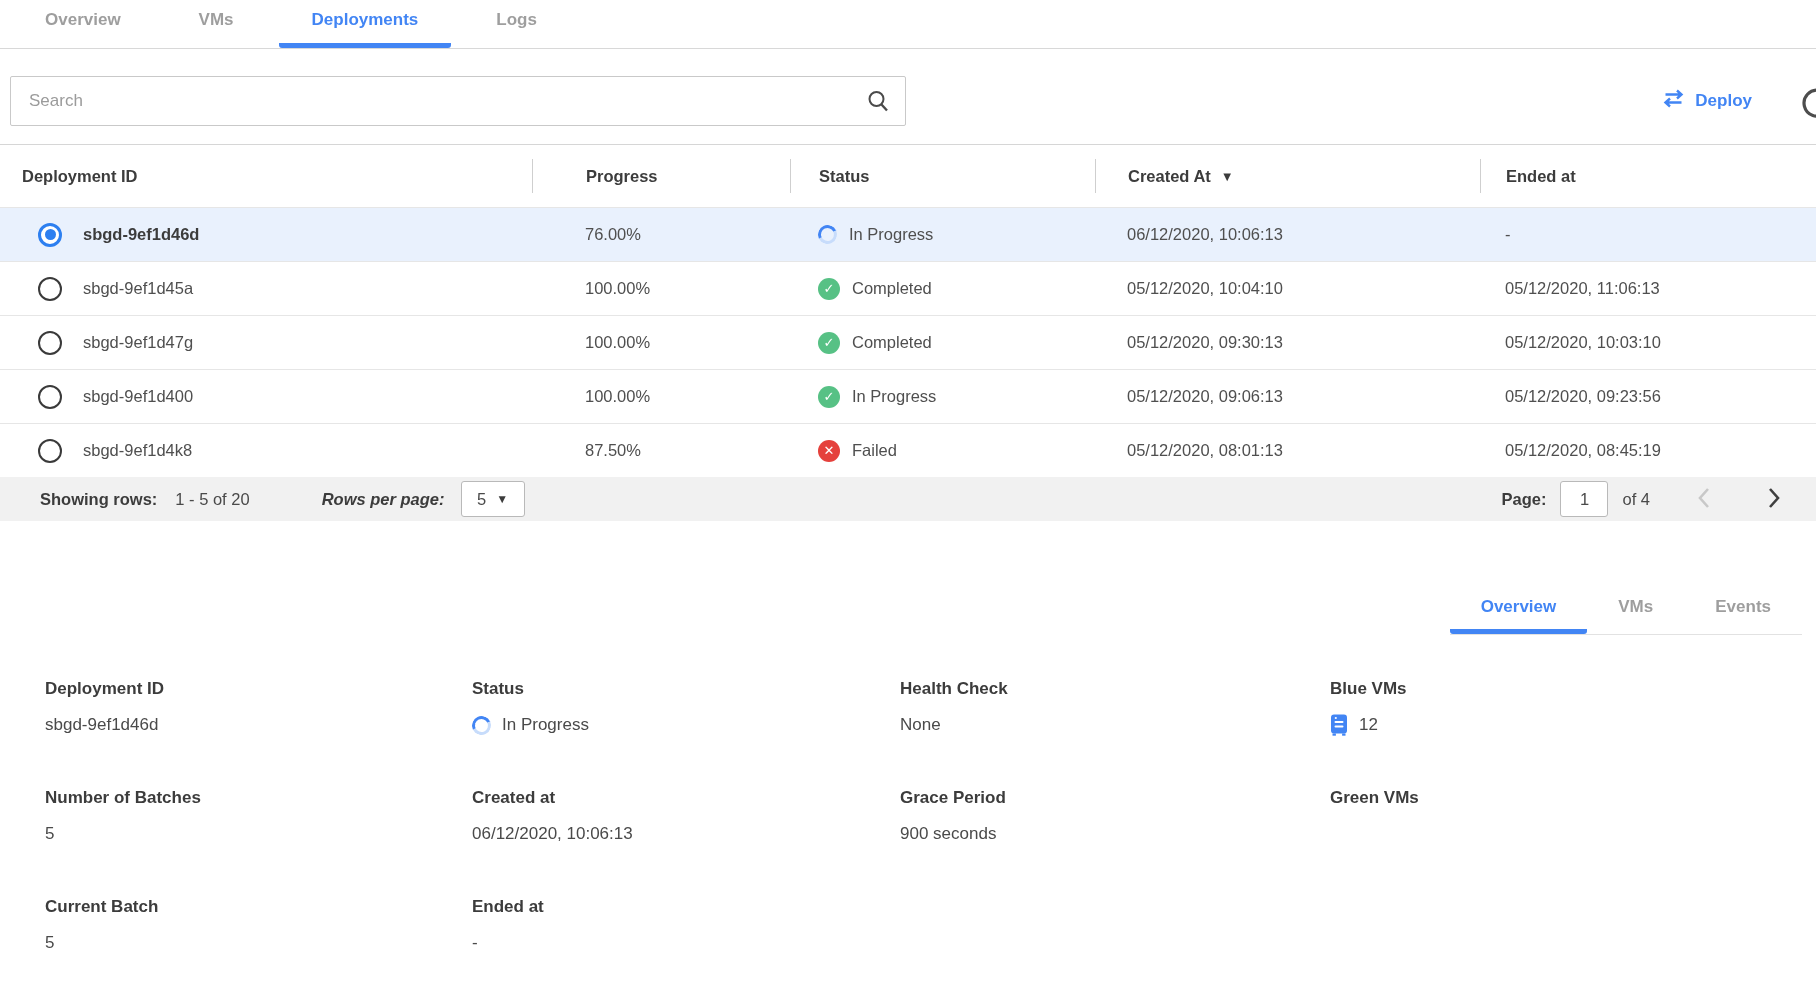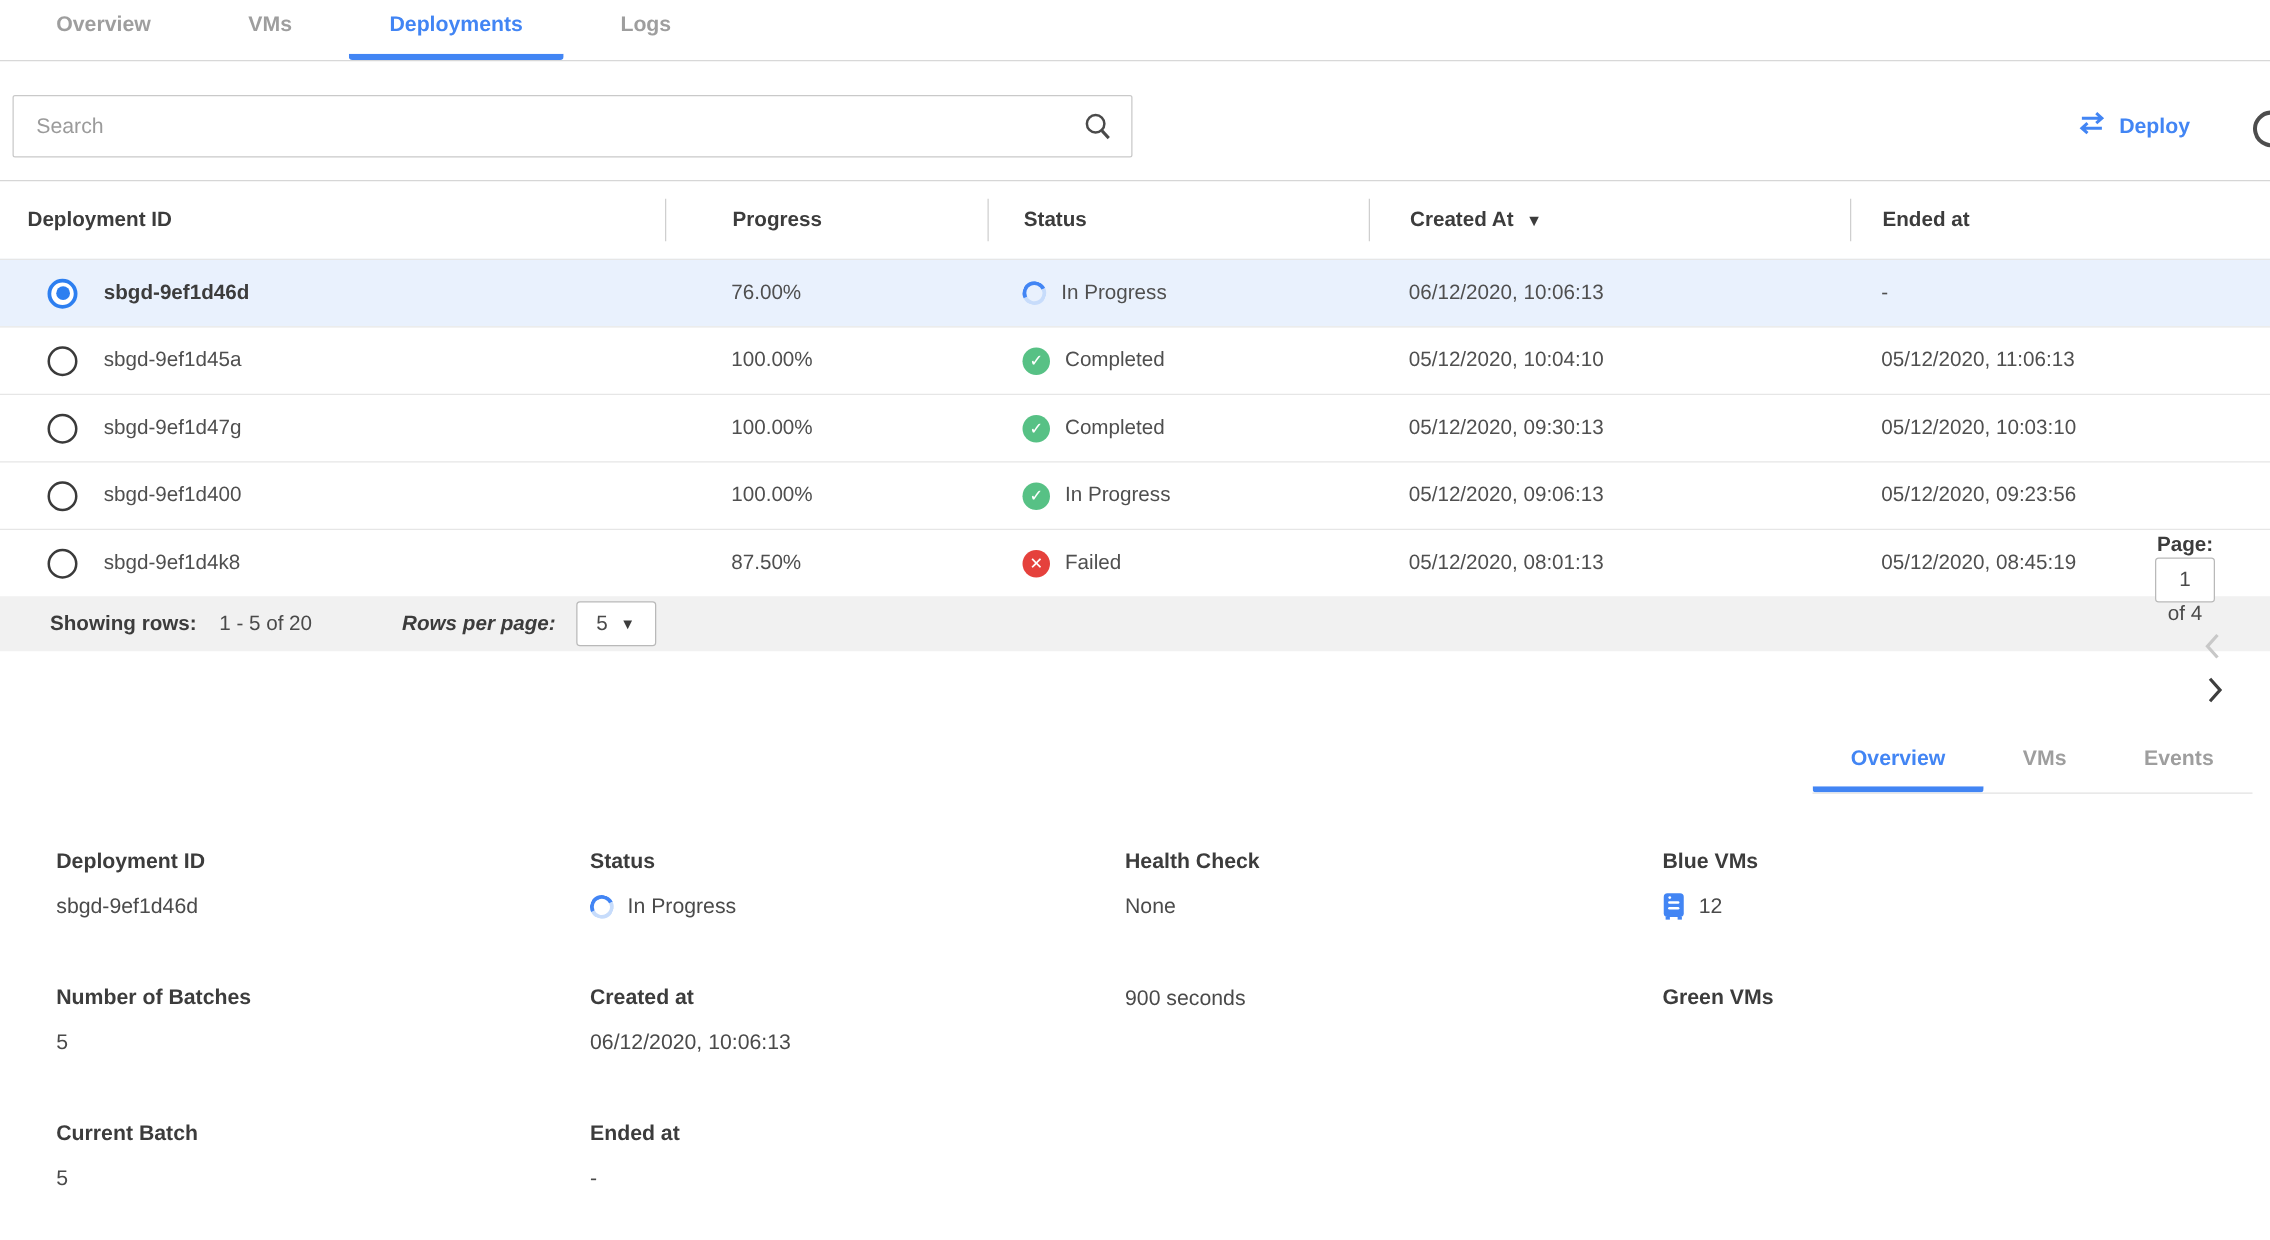--- a/index.html
+++ b/index.html
@@ -50,21 +50,21 @@
   .st-failed { background:#e5413c; }
   .spinner { width:19px; height:19px; border-radius:50%; border:3px solid #c7dcfb; border-left-color:#4285f4; border-top-color:#4285f4; transform:rotate(20deg); flex:none; }
 
   
   .t-footer { height:44px; background:#f1f1f1; display:flex; align-items:center; font-size:16.5px; padding:0 30px 0 40px; color:#4a4a4a; }
   .bold { font-weight:700; color:#3c3c3c; }
   .showing-value { margin-left:18px; }
   .rpp-label { margin-left:72px;font-style:italic; }
   .rpp-select { margin-left:16px; width:64px; height:36px; background:#fff; border:1px solid #b9b9b9; border-radius:3px; display:flex; align-items:center; justify-content:center; gap:10px; cursor:pointer; }
   .rpp-caret, .page-caret { font-size:12px; color:#3c3c3c; }
-  .pager { margin-left:auto; display:flex; align-items:center;flex-direction:column; }
+  .pager { margin-left:auto; display:flex; align-items:center; }
   .page-input { width:48px; height:36px; border:1px solid #b9b9b9; border-radius:3px; text-align:center; font-size:16.5px; margin:0 14px; color:#4a4a4a; font-family:inherit; background:#fff; }
   .chev { background:none; border:none; cursor:pointer; padding:4px; }
   .chev.prev { margin-left:42px; }
   .chev.next { margin-left:48px; }
 
   
   .details-head { margin-top:76px; display:flex; align-items:flex-end; }
   .details-title { font-size:20px; color:#4a4a4a; padding-left:9px; padding-bottom:14px; }
   .details-tabs { margin-left:auto; margin-right:14px; display:flex; border-bottom:1px solid #e2e2e2; }
   .dtab { font-size:17px; font-weight:700; color:#9e9e9e; padding:0 31px 12px 31px; border-bottom:5px solid transparent; border-radius:3px; cursor:pointer; }
@@ -280,20 +280,21 @@
     <div class="f-label">Number of Batches</div>
     <div class="f-value">5</div>
   </div>
 
   <div class="field">
     <div class="f-label">Created at</div>
     <div class="f-value">06/12/2020, 10:06:13</div>
   </div>
 
   <div class="field">
+    <div class="f-label">Grace Period</div>
     <div class="f-value">900 seconds</div>
   </div>
 
   <div class="field">
     <div class="f-label">Green VMs</div>
   </div>
 
   <div class="field">
     <div class="f-label">Current Batch</div>
     <div class="f-value">5</div>

